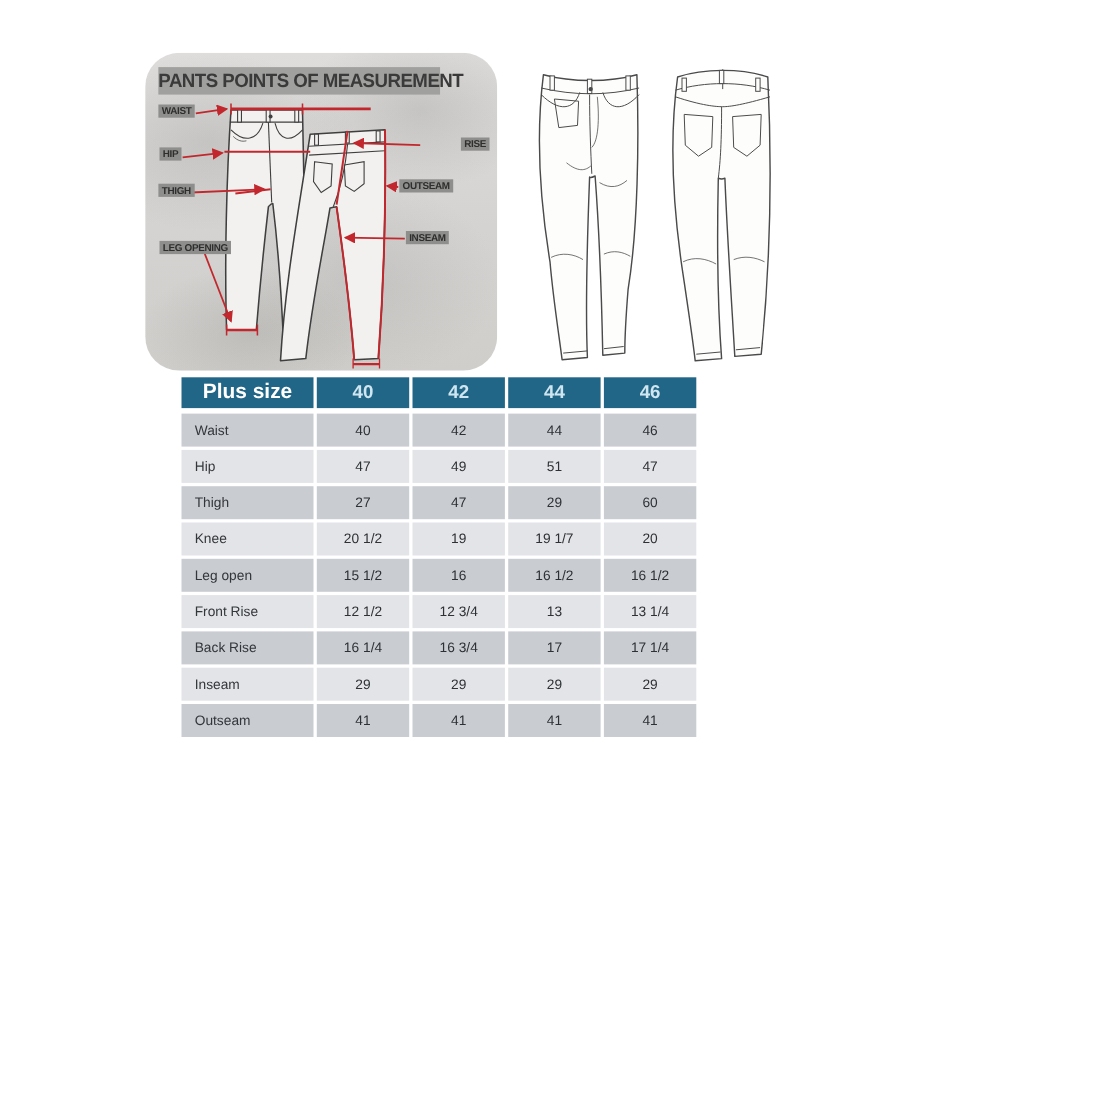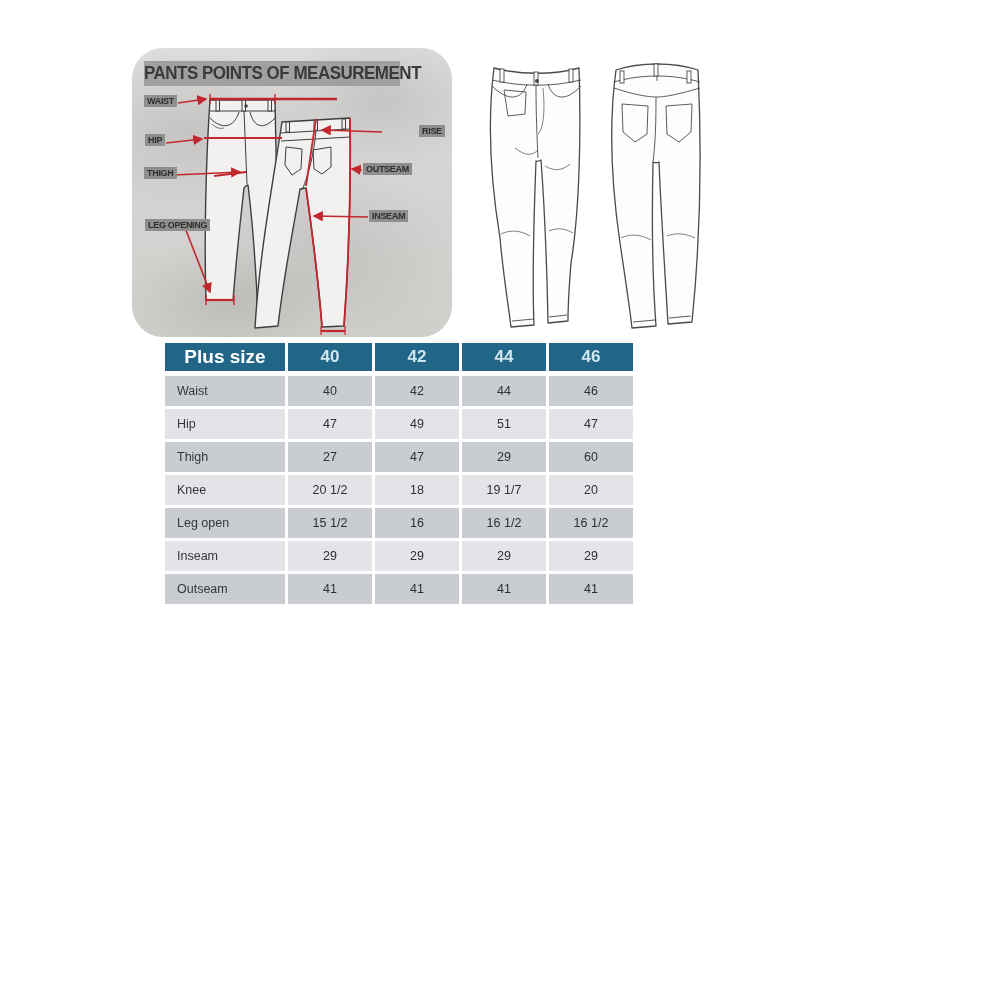--- a/index.html
+++ b/index.html
@@ -236,32 +236,46 @@
       <div class="t-row dark">
         <div class="cell label-cell">Thigh</div>
         <div class="cell value-cell">27</div>
         <div class="cell value-cell">47</div>
         <div class="cell value-cell">29</div>
         <div class="cell value-cell">60</div>
       </div>
       <div class="t-row light">
         <div class="cell label-cell">Knee</div>
         <div class="cell value-cell">20 1/2</div>
-        <div class="cell value-cell">18</div>
+        <div class="cell value-cell">19</div>
         <div class="cell value-cell">19 1/7</div>
         <div class="cell value-cell">20</div>
       </div>
       <div class="t-row dark">
         <div class="cell label-cell">Leg open</div>
         <div class="cell value-cell">15 1/2</div>
         <div class="cell value-cell">16</div>
         <div class="cell value-cell">16 1/2</div>
         <div class="cell value-cell">16 1/2</div>
       </div>
       <div class="t-row light">
+        <div class="cell label-cell">Front Rise</div>
+        <div class="cell value-cell">12 1/2</div>
+        <div class="cell value-cell">12 3/4</div>
+        <div class="cell value-cell">13</div>
+        <div class="cell value-cell">13 1/4</div>
+      </div>
+      <div class="t-row dark">
+        <div class="cell label-cell">Back Rise</div>
+        <div class="cell value-cell">16 1/4</div>
+        <div class="cell value-cell">16 3/4</div>
+        <div class="cell value-cell">17</div>
+        <div class="cell value-cell">17 1/4</div>
+      </div>
+      <div class="t-row light">
         <div class="cell label-cell">Inseam</div>
         <div class="cell value-cell">29</div>
         <div class="cell value-cell">29</div>
         <div class="cell value-cell">29</div>
         <div class="cell value-cell">29</div>
       </div>
       <div class="t-row dark">
         <div class="cell label-cell">Outseam</div>
         <div class="cell value-cell">41</div>
         <div class="cell value-cell">41</div>

